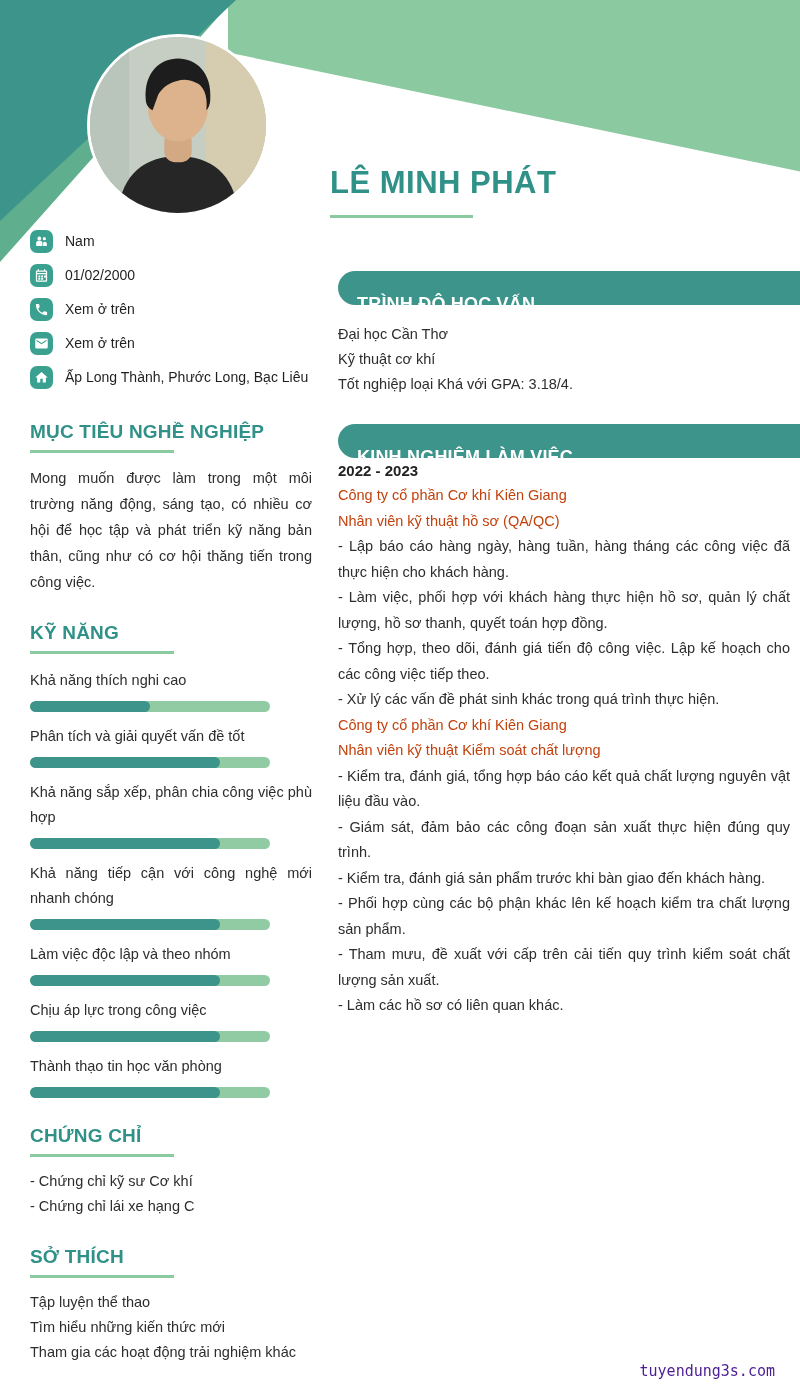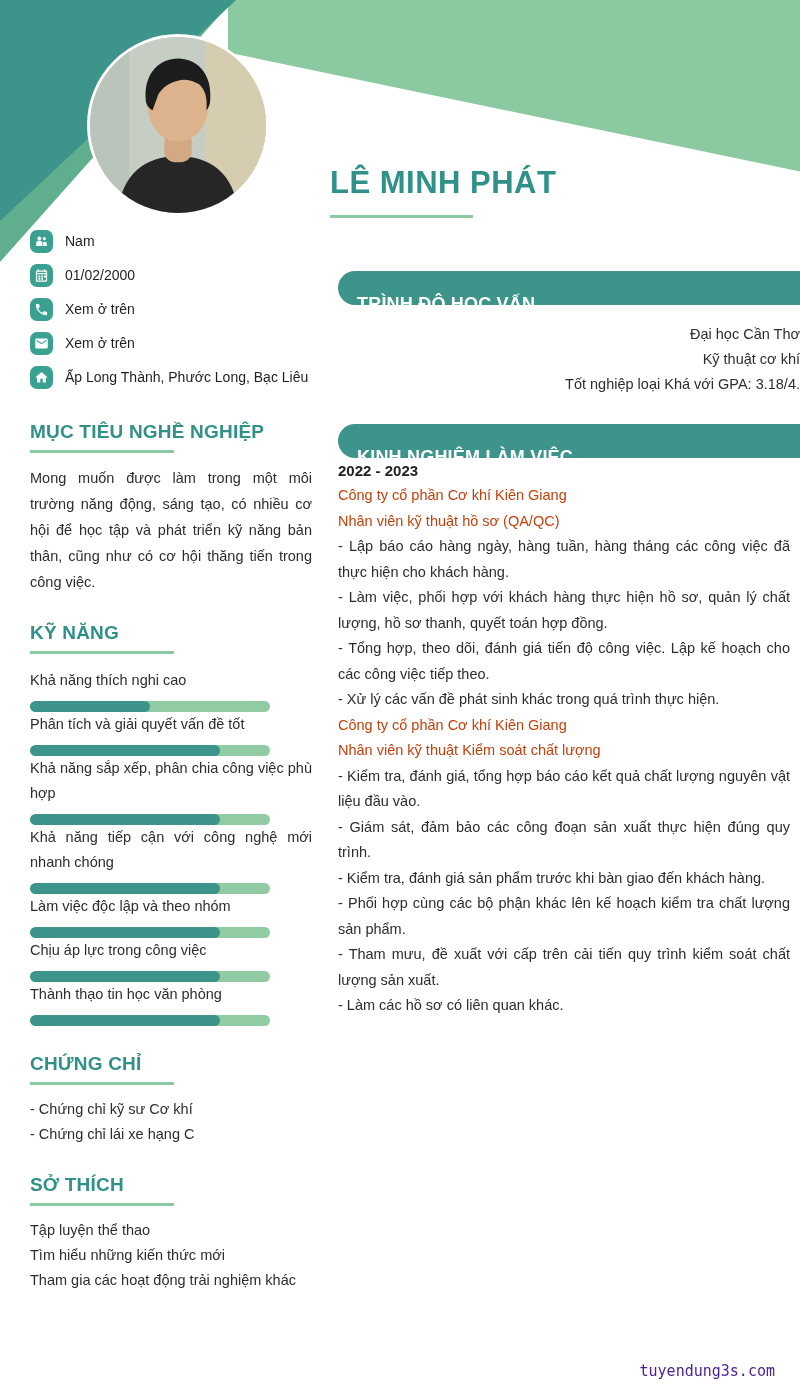--- a/index.html
+++ b/index.html
@@ -37,40 +37,40 @@
   h2.sec-h {
     margin-top:27px; font-size:19px; font-weight:bold; color:#2F9187;
     letter-spacing:.2px;
   }
   .h-underline { width:144px; height:3px; background:#8BC9A0; margin-top:7px; }
   .objective-text {
     margin-top:12px; font-size:14.5px; line-height:26px; text-align:justify;
     color:#2d2d2d;
   }
   .skills { margin-top:14px; }
-  .skill { }
+  .skill { margin-top:12px; }
   .skill-label { font-size:14.5px; line-height:25px; text-align:justify; color:#2d2d2d; }
   .bar { width:240px; height:11px; border-radius:6px; background:#90CBA3; margin-top:8px; overflow:hidden; }
   .bar-fill { height:11px; border-radius:6px; background:#3D948A; }
   .plain-line { font-size:14.5px; line-height:25px; color:#2d2d2d; }
   .cert-lines { margin-top:12px; }
   .hobby-lines { margin-top:12px; }
   
   .right-col { position:absolute; left:330px; top:0; width:470px; z-index:5; }
   .person-name { margin-top:165px; font-size:31px; font-weight:bold; color:#2F9187; letter-spacing:.5px; }
   .name-underline { width:143px; height:3px; background:#8BC9A0; margin-top:14px; }
   .job-title { margin-top:12px; font-size:17px; font-weight:bold; color:#84C79B; letter-spacing:.3px; }
   .sec-bar {
     margin-left:8px; width:462px; height:34px; background:#3D948A;
     border-radius:17px 0 0 17px; display:flex; align-items:center;
   }
   .sec-bar span { color:#fff; font-size:18px; font-weight:bold; padding-left:19px; letter-spacing:.2px;margin-top:32px; }
   .bar-edu { margin-top:53px; }
   .bar-exp { margin-top:27px; }
-  .edu-lines { margin-top:17px; margin-left:8px;text-align:right; }
+  .edu-lines { margin-top:17px; margin-left:8px; }
   .edu-lines .plain-line { line-height:25px; }
   .job { margin-left:8px; width:452px; }
   .job-period { font-size:15px; font-weight:bold; line-height:25px; color:#222; }
   .job-line { font-size:14.5px; line-height:25.5px; color:#c2410c; }
   .job-detail { font-size:14.5px; line-height:25.5px; text-align:justify; color:#2d2d2d; }
   
   .watermark {
     position:absolute; right:25px; bottom:11px; z-index:6;
     font-family:"DejaVu Sans Mono", monospace; font-size:15px; color:#4c1d95;
   }

